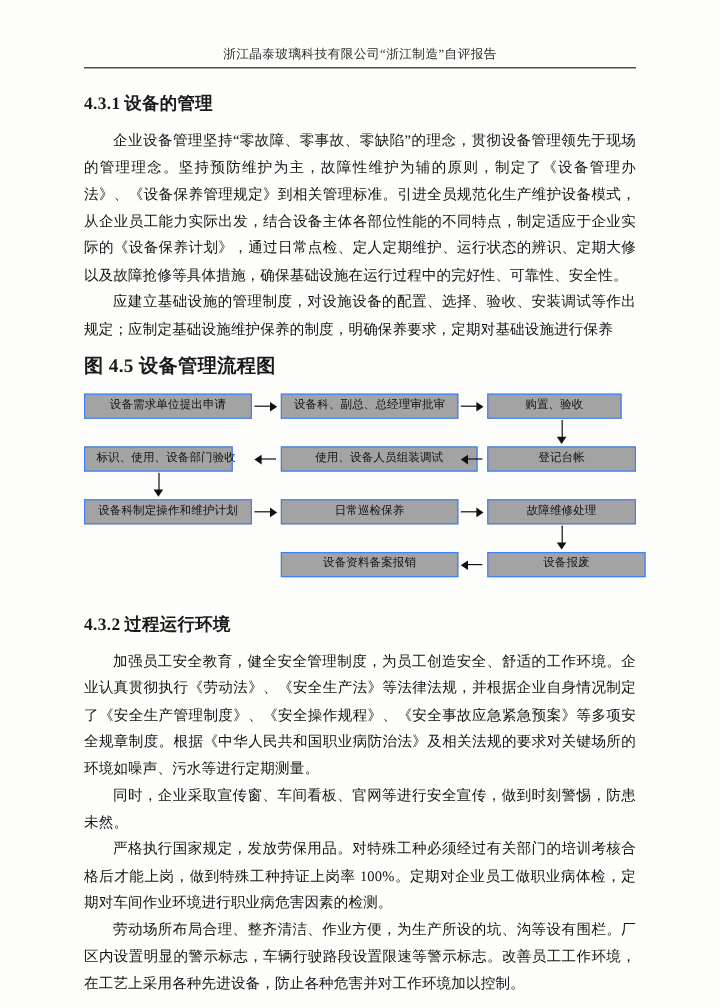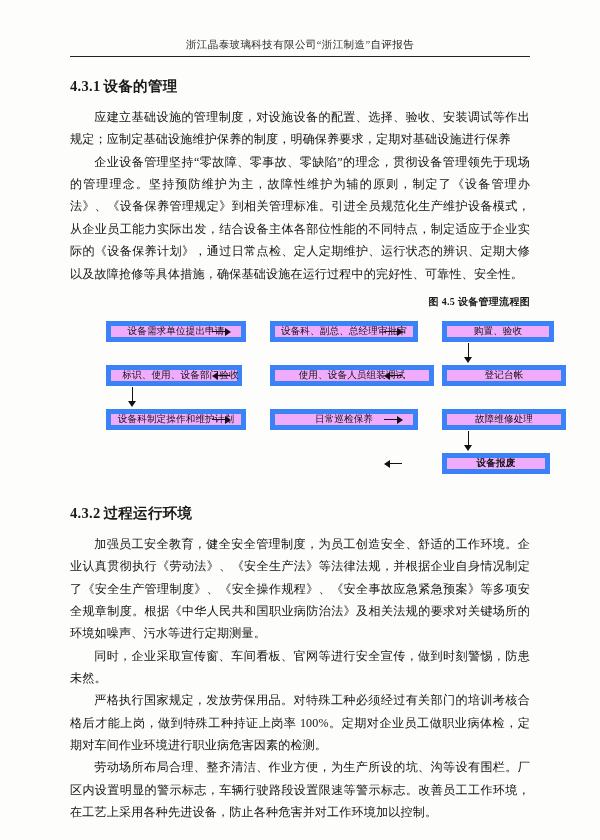--- a/index.html
+++ b/index.html
@@ -70,49 +70,48 @@
     line-height: 1.85;
     margin: 0 0 0 0;
     text-align: justify;
     text-indent: 2em;
     letter-spacing: 0.15px;
     color: #131313;
   }
 
   
   .fig-caption {
-    text-align: right;
-    font-size: 10px;
+    text-align: left;
+    font-size: 16px;
     font-weight: bold;
     margin: 10px 0 8px 0;
     letter-spacing: 0.3px;
   }
 
   
   .flowchart {
     position: relative;
     width: 460px;
     margin: 0 auto;
     height: 165px;
   }
   .fc-box {
     position: absolute;
-    background: #f0abfc;
-    border: 5px solid #3b82f6;
+    background: #a3a3a3;
+    border: 1px solid #3b82f6;
     box-sizing: border-box;
     display: flex;
     align-items: center;
     justify-content: center;
     font-size: 9.6px;
     line-height: 1.1;
     letter-spacing: 0.1px;
     color: #111;
     white-space: nowrap;
     height: 21px;
-    margin-left: 36px;
   }
   .fc-arrow {
     position: absolute;
     color: #111;
   }
   .fc-arrow.h {
     height: 0;
     border-top: 1.4px solid #111;
   }
   .fc-arrow.v {
@@ -161,41 +160,41 @@
 
     <div class="doc-header">
       <div class="header-text">浙江晶泰玻璃科技有限公司“浙江制造”自评报告</div>
       <div class="header-rule"></div>
     </div>
 
     <h2 class="section-heading">
       <span class="num">4.3.1</span><span>设备的管理</span>
     </h2>
 
+    <p class="body-par">企业设备管理坚持“零故障、零事故、零缺陷”的理念，贯彻设备管理领先于现场的管理理念。坚持预防维护为主，故障性维护为辅的原则，制定了《设备管理办法》、《设备保养管理规定》到相关管理标准。引进全员规范化生产维护设备模式，从企业员工能力实际出发，结合设备主体各部位性能的不同特点，制定适应于企业实际的《设备保养计划》，通过日常点检、定人定期维护、运行状态的辨识、定期大修以及故障抢修等具体措施，确保基础设施在运行过程中的完好性、可靠性、安全性。</p>
     <p class="body-par">应建立基础设施的管理制度，对设施设备的配置、选择、验收、安装调试等作出规定；应制定基础设施维护保养的制度，明确保养要求，定期对基础设施进行保养</p>
-    <p class="body-par">企业设备管理坚持“零故障、零事故、零缺陷”的理念，贯彻设备管理领先于现场的管理理念。坚持预防维护为主，故障性维护为辅的原则，制定了《设备管理办法》、《设备保养管理规定》到相关管理标准。引进全员规范化生产维护设备模式，从企业员工能力实际出发，结合设备主体各部位性能的不同特点，制定适应于企业实际的《设备保养计划》，通过日常点检、定人定期维护、运行状态的辨识、定期大修以及故障抢修等具体措施，确保基础设施在运行过程中的完好性、可靠性、安全性。</p>
 
     <div class="fig-caption">图 4.5 设备管理流程图</div>
 
     <div class="flowchart">
 
       <div class="fc-box" style="left:0px; top:4px; width:140px;">设备需求单位提出申请</div>
       <div class="fc-arrow h" style="left:142px; top:14px; width:14px;"></div>
       <div class="fc-head right" style="left:155px; top:11px;"></div>
 
       <div class="fc-box" style="left:164px; top:4px; width:148px;">设备科、副总、总经理审批审</div>
       <div class="fc-arrow h" style="left:314px; top:14px; width:14px;"></div>
       <div class="fc-head right" style="left:327px; top:11px;"></div>
 
       <div class="fc-box" style="left:336px; top:4px; width:112px;">购置、验收</div>
 
       <div class="fc-arrow v" style="left:398px; top:26px; height:17px;"></div>
       <div class="fc-head down" style="left:394px; top:40px;"></div>
 
-      <div class="fc-box" style="left:0px; top:48px; width:136px;padding-left:13px;">标识、使用、设备部门验收</div>
+      <div class="fc-box" style="left:0px; top:48px; width:124px;padding-left:13px;">标识、使用、设备部门验收</div>
       <div class="fc-arrow h" style="left:146px; top:58px; width:14px;"></div>
       <div class="fc-head left" style="left:142px; top:55px;"></div>
 
       <div class="fc-box" style="left:164px; top:48px; width:164px;">使用、设备人员组装调试</div>
       <div class="fc-arrow h" style="left:318px; top:58px; width:14px;"></div>
       <div class="fc-head left" style="left:314px; top:55px;"></div>
 
       <div class="fc-box" style="left:336px; top:48px; width:124px;">登记台帐</div>
 
       <div class="fc-arrow v" style="left:62px; top:70px; height:17px;"></div>
@@ -207,24 +206,25 @@
 
       <div class="fc-box" style="left:164px; top:92px; width:148px;">日常巡检保养</div>
       <div class="fc-arrow h" style="left:314px; top:102px; width:14px;"></div>
       <div class="fc-head right" style="left:327px; top:99px;"></div>
 
       <div class="fc-box" style="left:336px; top:92px; width:124px;">故障维修处理</div>
 
       <div class="fc-arrow v" style="left:398px; top:114px; height:17px;"></div>
       <div class="fc-head down" style="left:394px; top:128px;"></div>
 
+      <div class="fc-box" style="left:164px; top:136px; width:148px;">设备资料备案报销</div>
       <div class="fc-arrow h" style="left:318px; top:146px; width:14px;"></div>
       <div class="fc-head left" style="left:314px; top:143px;"></div>
 
-      <div class="fc-box" style="left:336px; top:136px; width:108px;font-weight:bold;">设备报废</div>
+      <div class="fc-box" style="left:336px; top:136px; width:132px;">设备报废</div>
     </div>
 
     <h2 class="section-heading" style="margin-top:22px;">
       <span class="num">4.3.2</span><span>过程运行环境</span>
     </h2>
 
     <p class="body-par">加强员工安全教育，健全安全管理制度，为员工创造安全、舒适的工作环境。企业认真贯彻执行《劳动法》、《安全生产法》等法律法规，并根据企业自身情况制定了《安全生产管理制度》、《安全操作规程》、《安全事故应急紧急预案》等多项安全规章制度。根据《中华人民共和国职业病防治法》及相关法规的要求对关键场所的环境如噪声、污水等进行定期测量。</p>
     <p class="body-par">同时，企业采取宣传窗、车间看板、官网等进行安全宣传，做到时刻警惕，防患未然。</p>
     <p class="body-par">严格执行国家规定，发放劳保用品。对特殊工种必须经过有关部门的培训考核合格后才能上岗，做到特殊工种持证上岗率 100%。定期对企业员工做职业病体检，定期对车间作业环境进行职业病危害因素的检测。</p>
     <p class="body-par">劳动场所布局合理、整齐清洁、作业方便，为生产所设的坑、沟等设有围栏。厂区内设置明显的警示标志，车辆行驶路段设置限速等警示标志。改善员工工作环境，在工艺上采用各种先进设备，防止各种危害并对工作环境加以控制。</p>

